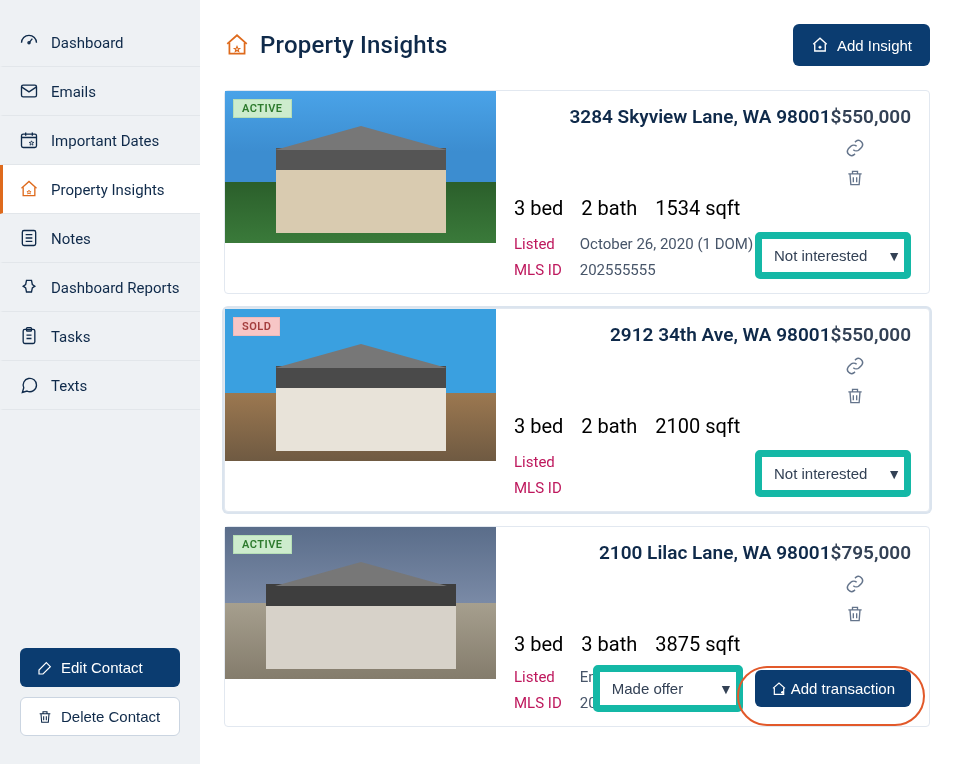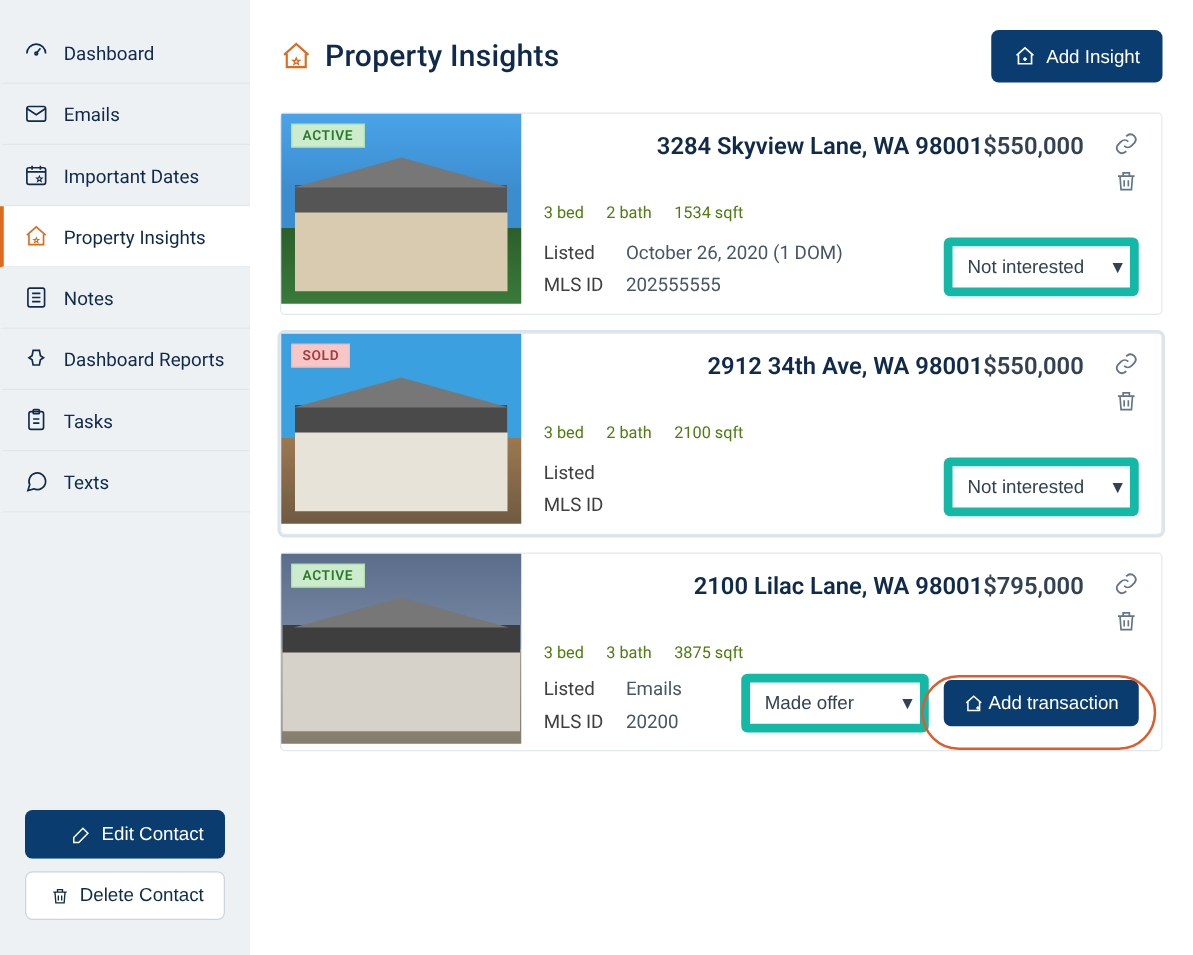--- a/index.html
+++ b/index.html
@@ -52,21 +52,20 @@
   }
   .btn {
     display: inline-flex;
     align-items: center;
     gap: 8px;
     padding: 10px 16px;
     border-radius: 6px;
     font-size: 15px;
     cursor: pointer;
     border: 1px solid transparent;
-    justify-content: flex-end;
   }
   .btn-primary {
     background: #0b3c70;
     color: #fff;
   }
   .btn-outline {
     background: #fff;
     color: #0f2a4a;
     border: 1px solid #cbd5e1;
   }
@@ -109,21 +108,21 @@
   .cards { display:flex; flex-direction:column; gap:14px; }
   .card {
     display:flex;
     border:1px solid #e2e8f0;
     border-radius:4px;
     background:#fff;
     position:relative;
   }
   .card.highlight { box-shadow:0 0 0 2px #dbe4ee; }
   .thumb {
-    width: 192px;
+    width: 271px;
     height: 152px;
     position: relative;
     background: linear-gradient(180deg,#4aa3e8 0%, #3c8dd0 40%, #3c8dd0 60%, #2b5f2b 60%, #3a7a3a 100%);
     overflow:hidden;
   }
   .thumb.card2 { background: linear-gradient(180deg,#3aa0e0 0%, #3aa0e0 55%, #9c7850 55%, #6f5a42 100%); }
   .thumb.card3 { background: linear-gradient(180deg,#5a6d8a 0%, #7a8aa6 50%, #a69f8e 50%, #847c6c 100%); }
   .house-shape {
     position:absolute; left:50%; bottom:10px; transform:translateX(-50%);
     width:170px; height:85px; background:#d9cbb0;
@@ -150,25 +149,25 @@
     display:flex;
     flex-direction:column;
     gap:8px;
     position:relative;
   }
   .row1 { display:flex; justify-content:flex-end; align-items:flex-start; }
   .addr { font-size:19px; font-weight:600; color:#0f2a4a; }
   .price { font-size:19px; font-weight:600; color:#334155; }
   .top-icons { display:flex; flex-direction:column; gap:10px; align-items:flex-end; color:#64748b; margin-left:14px;}
   .top-icons svg, .trash-icon svg { width:20px; height:20px; cursor:pointer;}
-  .right-col { display:flex; align-items:flex-start; gap:10px;}
-  .specs { display:flex; gap:18px; color:#4d7c0f; font-size:13px;}
+  .right-col { display:flex; align-items:flex-start; gap:10px;flex-direction:column;}
+  .specs { display:flex; gap:18px; color:#000000; font-size:20px;}
   .meta { display:flex; gap:18px; color:#475569; font-size:15px;}
   .meta-col { display:flex; flex-direction:column; gap:8px;}
-  .meta-col.labels { color:#404040;}
+  .meta-col.labels { color:#be185d;}
   .bottom-row { display:flex; justify-content:space-between; align-items:flex-end; margin-top:4px;}
   .status-select {
     appearance:none;
     border:7px solid #14b8a6;
     border-radius:5px;
     padding:8px 36px 8px 12px;
     font-size:15px;
     color:#334155;
     background:#fff;
     min-width:150px;

